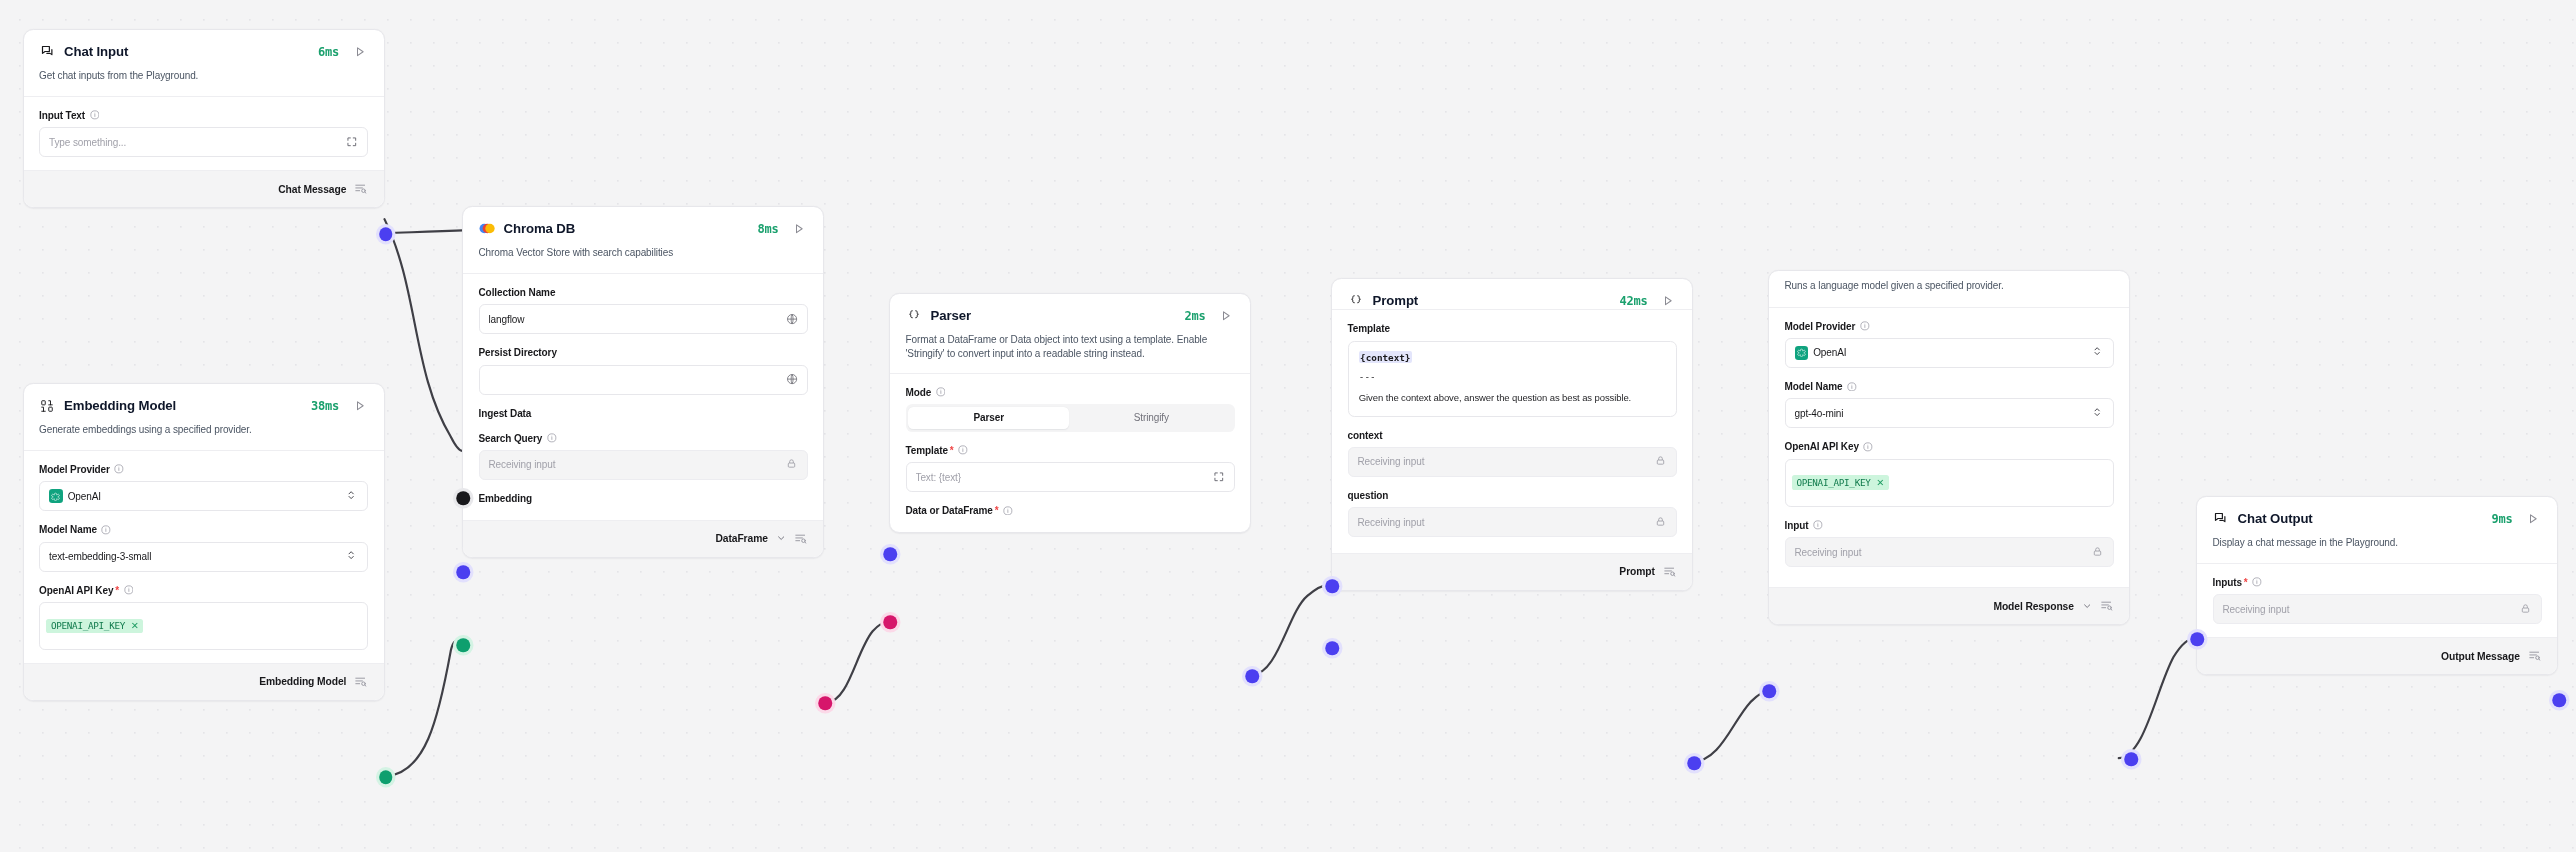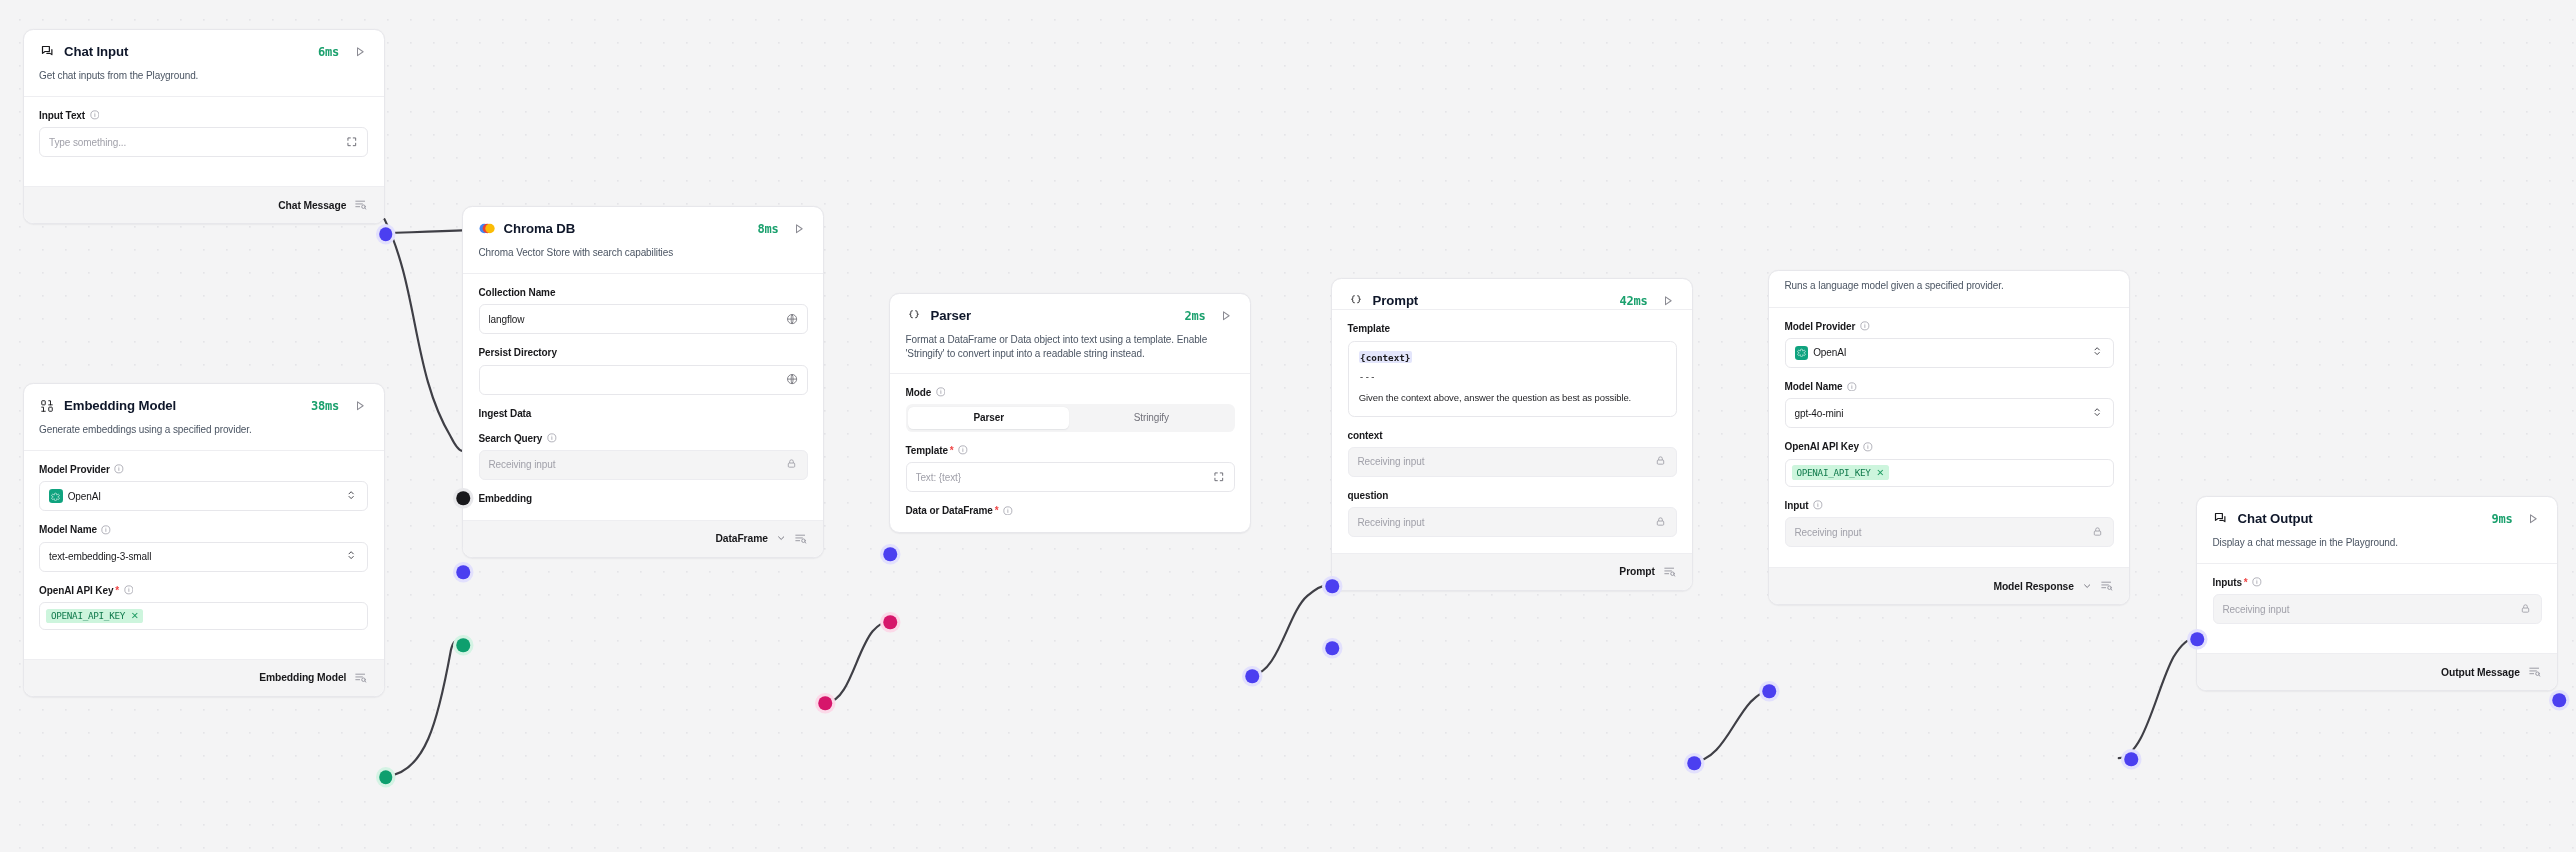--- a/index.html
+++ b/index.html
@@ -49,37 +49,37 @@
     padding: 9px 15.5px;
     display: flex; align-items: center; justify-content: flex-end; gap: 7.7px;
     min-height: 37px;
   }
   .foot-label { font-size: 10.3px; font-weight: 700; color: #18181b; letter-spacing: -0.1px; white-space: nowrap; }
   .chev { width: 10.3px; height: 10.3px; flex:0 0 auto; color:#71717a; }
   .list-icon { width: 14px; height: 11.6px; flex:0 0 auto; color:#9a9aa3; }
 
   
   .field { margin-bottom: 13px; }
-  .field:last-child { margin-bottom: 16px; }
+  .field:last-child { margin-bottom: 0; }
   .flabel { display: flex; align-items: center; gap: 4.5px; font-size: 10px; font-weight: 700; color: #18181b; margin-bottom: 6.4px; letter-spacing: -0.1px; white-space: nowrap; }
   .req { color: #ef4444; font-weight: 700; margin-left: -2.6px; }
   .info-i { width: 9.7px; height: 9.7px; flex:0 0 auto; color:#a1a1aa; }
   .input {
     height: 30px; border: 1px solid #e7e7eb; border-radius: 5.8px; background: #fff;
     display: flex; align-items: center; padding: 0 7.7px 0 9px; gap: 5.2px;
   }
   .input.locked { background: #f4f4f5; border-color: #ececf0; }
   .input .val { font-size: 10px; color: #18181b; flex: 1 1 auto; letter-spacing: -0.1px; white-space: nowrap; overflow: hidden; }
   .input .ph { font-size: 10px; color: #a1a1aa; flex: 1 1 auto; letter-spacing: -0.1px; white-space: nowrap; overflow:hidden; }
   .trail { width: 13px; height: 13px; flex:0 0 auto; color:#9a9aa3; }
   .prov-chip { width: 13.5px; height: 13.5px; border-radius: 3.2px; background: #10a37f; display:flex; align-items:center; justify-content:center; flex:0 0 auto; }
   .label-only { font-size: 10px; font-weight: 700; color:#18181b; letter-spacing:-0.1px; display:flex; align-items:center; gap:4.5px; white-space:nowrap;}
 
   
-  .keybox { height: 28px; border:1px solid #e7e7eb; border-radius:5.8px; background:#fff; display:flex; align-items:center; padding:0 6.4px; }
+  .keybox { height: 48px; border:1px solid #e7e7eb; border-radius:5.8px; background:#fff; display:flex; align-items:center; padding:0 6.4px; }
   .keypill { background:#cdf5dd; border-radius:2.6px; padding:1.9px 4.5px; display:flex; align-items:center; gap:5.8px; }
   .keypill .kt { font-family:"DejaVu Sans Mono", monospace; font-size:9.3px; color:#107a4c; letter-spacing:-0.3px; }
   .keypill .kx { font-size:9.7px; color:#1f9c63; line-height:1; }
 
   
   .toggle { background:#f4f4f5; border-radius:6.4px; padding:2.6px; display:flex; gap:1.3px; }
   .toggle div { flex:1 1 0; text-align:center; font-size:10px; padding:5.8px 0; border-radius:5.2px; color:#71717a; letter-spacing:-0.1px; }
   .toggle div.on { background:#fff; color:#18181b; font-weight:700; box-shadow:0 0.6px 1.3px rgba(16,24,40,.07); }
 
   

